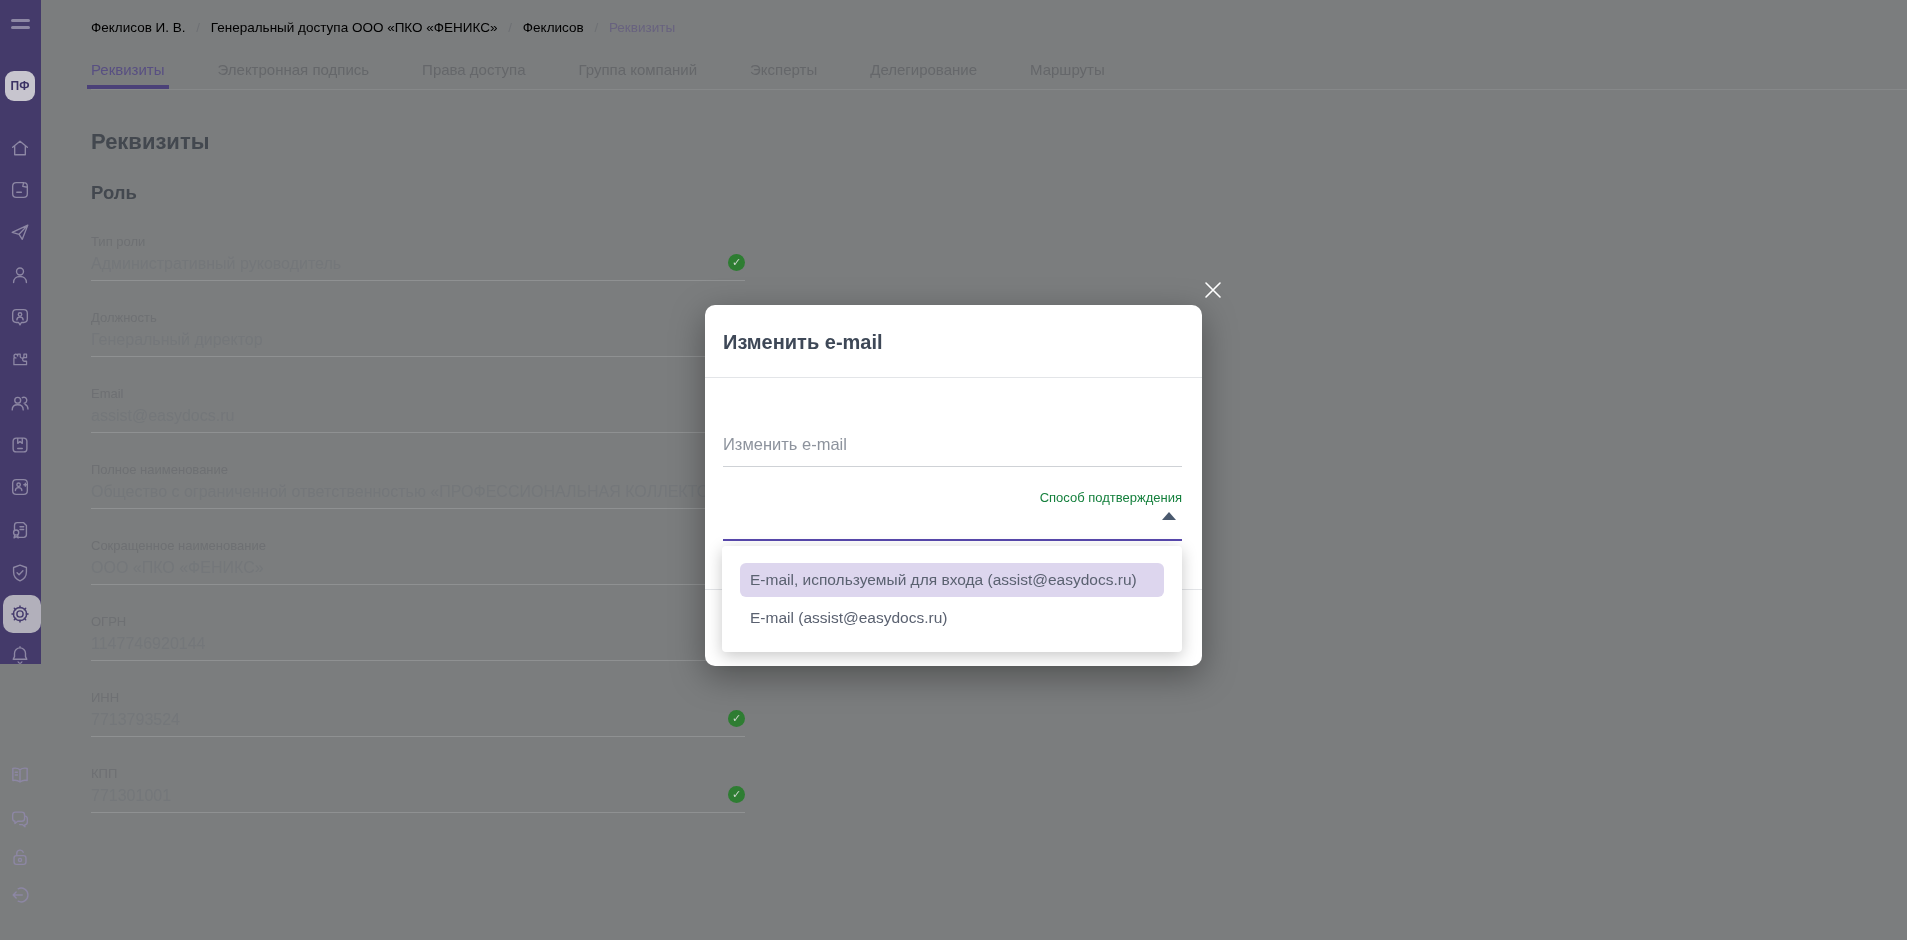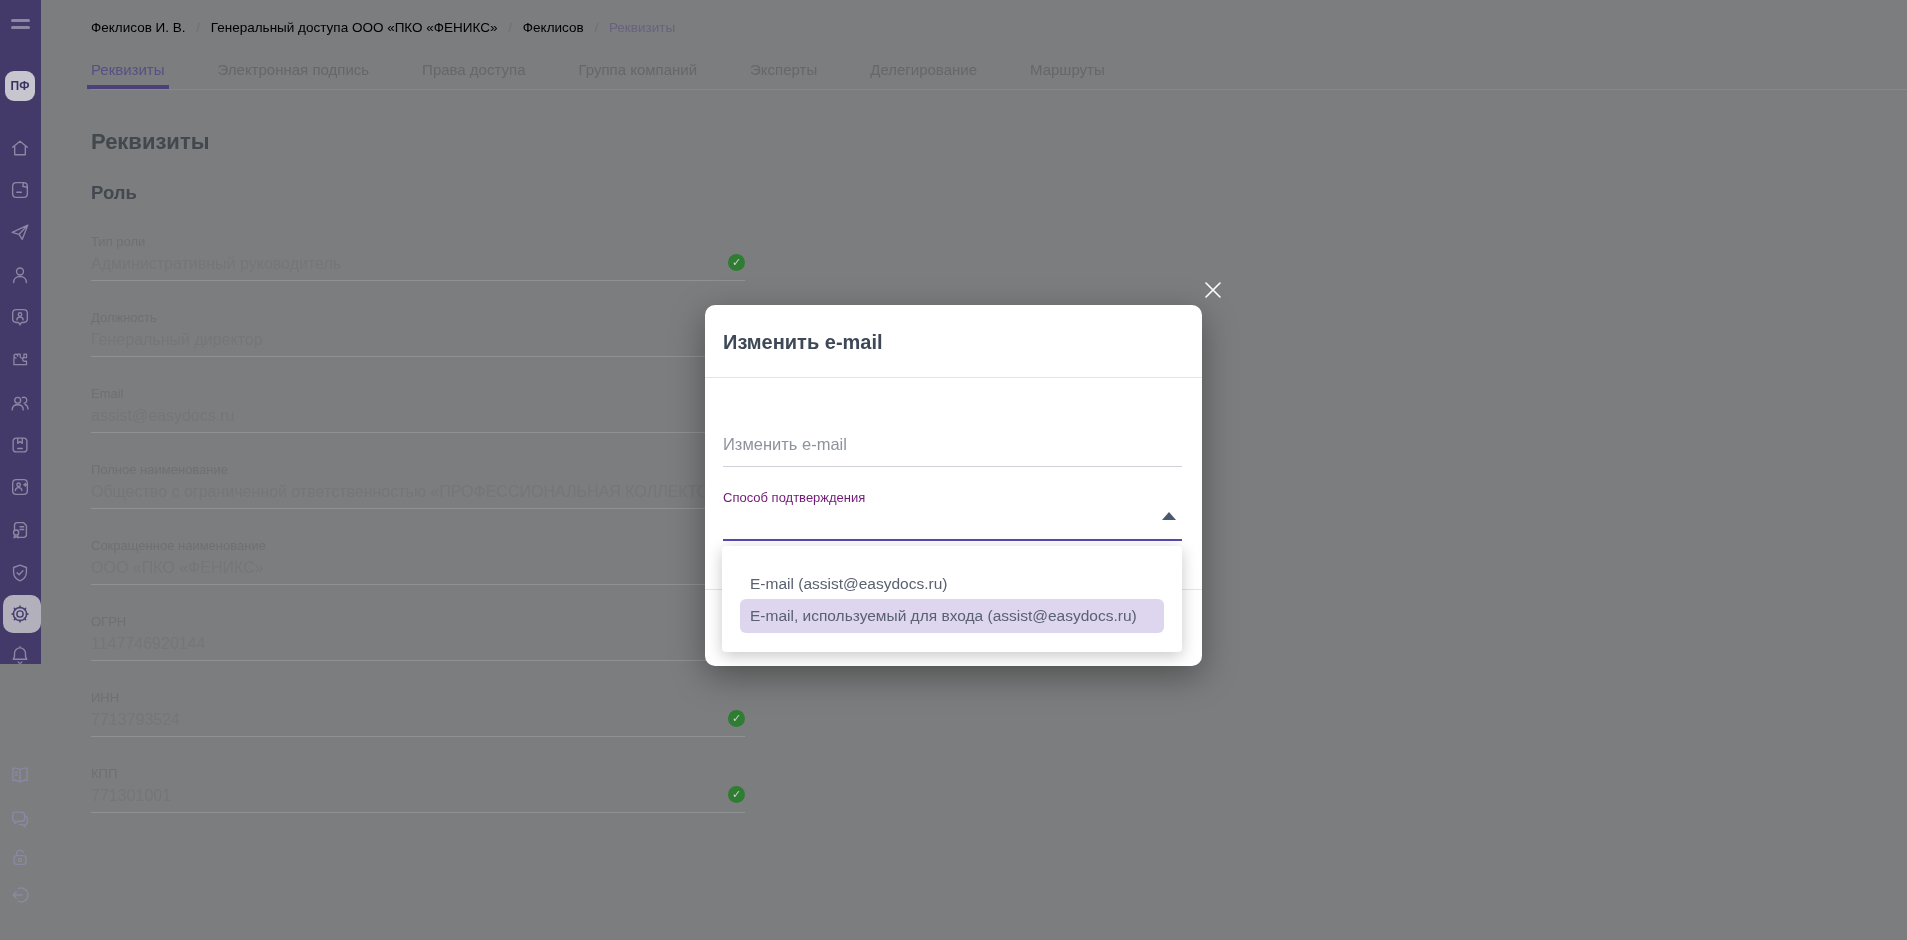--- a/index.html
+++ b/index.html
@@ -72,21 +72,21 @@
   .modal {
     position:absolute; left:705px; top:305px; width:497px; height:361px; z-index:6;
     background:#ffffff; border-radius:10px; box-shadow:0 10px 34px rgba(0,0,0,0.35);
   }
   .m-title { position:absolute; left:18px; top:24px; font-size:20px; line-height:26px; font-weight:bold; color:#3e4857; }
   .m-head-divider { position:absolute; left:0; top:72px; width:497px; height:1px; background:#e3e5e8; }
   .m-input { position:absolute; left:18px; top:122px; width:459px; height:40px; cursor:text; }
   .m-input .ph { font-size:16.5px; line-height:22px; color:#8d939d; padding-top:6px; }
   .m-input .line { position:absolute; left:0; bottom:0; width:459px; height:1px; background:#cfd2d6; }
   .m-select { position:absolute; left:18px; top:185px; width:459px; height:51px; cursor:pointer; }
-  .m-select .lbl { font-size:13px; line-height:16px; color:#701a75; }
+  .m-select .lbl { font-size:13px; line-height:16px; color:#15803d;text-align:right; }
   .m-select .tri {
     position:absolute; right:6px; top:22px; width:0; height:0;
     border-left:7px solid transparent; border-right:7px solid transparent; border-bottom:8px solid #4a596e;
   }
   .m-select .line { position:absolute; left:0; bottom:0; width:459px; height:2px; background:#5848ad; }
   .m-foot-divider { position:absolute; left:0; top:284px; width:497px; height:1px; background:#e3e5e8; z-index:1; }
   .dropdown {
     position:absolute; left:17px; top:241px; width:460px; height:106px; z-index:2;
     background:#ffffff; border-radius:4px; box-shadow:0 4px 16px rgba(0,0,0,0.22);
     padding:17px 18px 0 18px;
@@ -295,16 +295,16 @@
 
   <div class="m-select">
     <div class="lbl">Способ подтверждения</div>
     <div class="tri"></div>
     <div class="line"></div>
   </div>
 
   <div class="m-foot-divider"></div>
 
   <div class="dropdown">
+    <div class="opt hl">E-mail, используемый для входа (assist@easydocs.ru)</div>
     <div class="opt plain">E-mail (assist@easydocs.ru)</div>
-    <div class="opt hl">E-mail, используемый для входа (assist@easydocs.ru)</div>
   </div>
 </div>
 
 </body></html>

